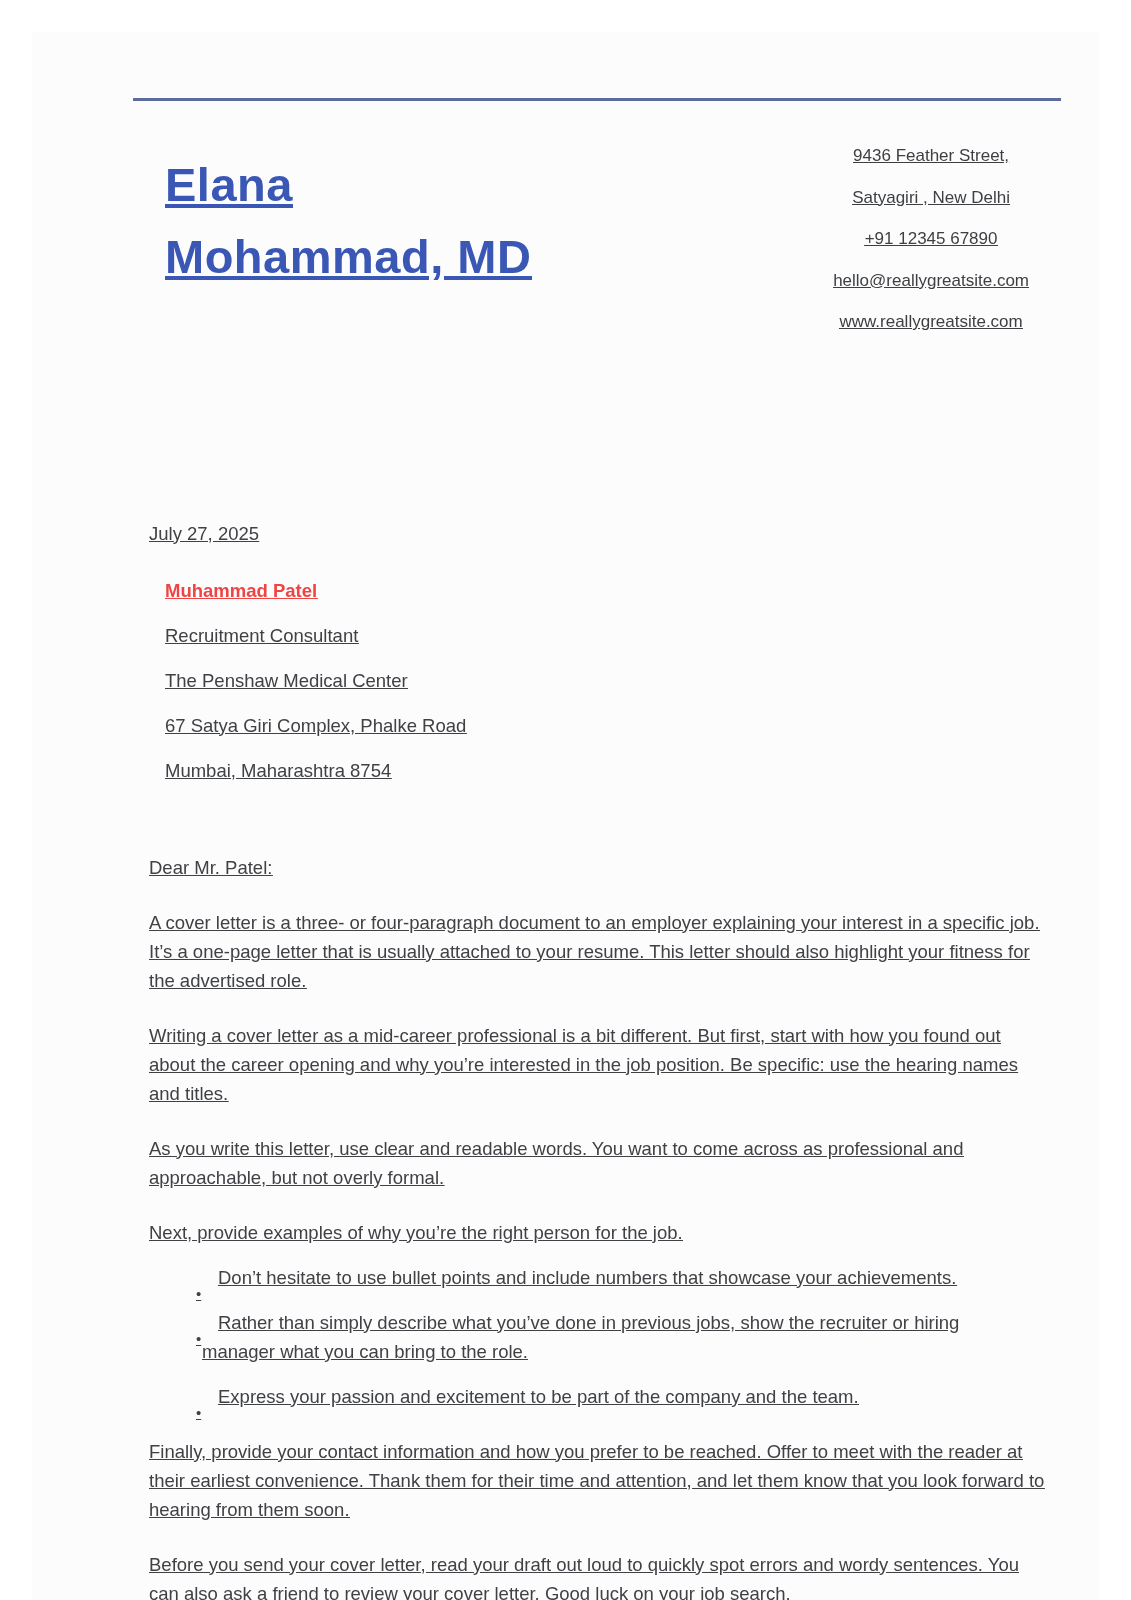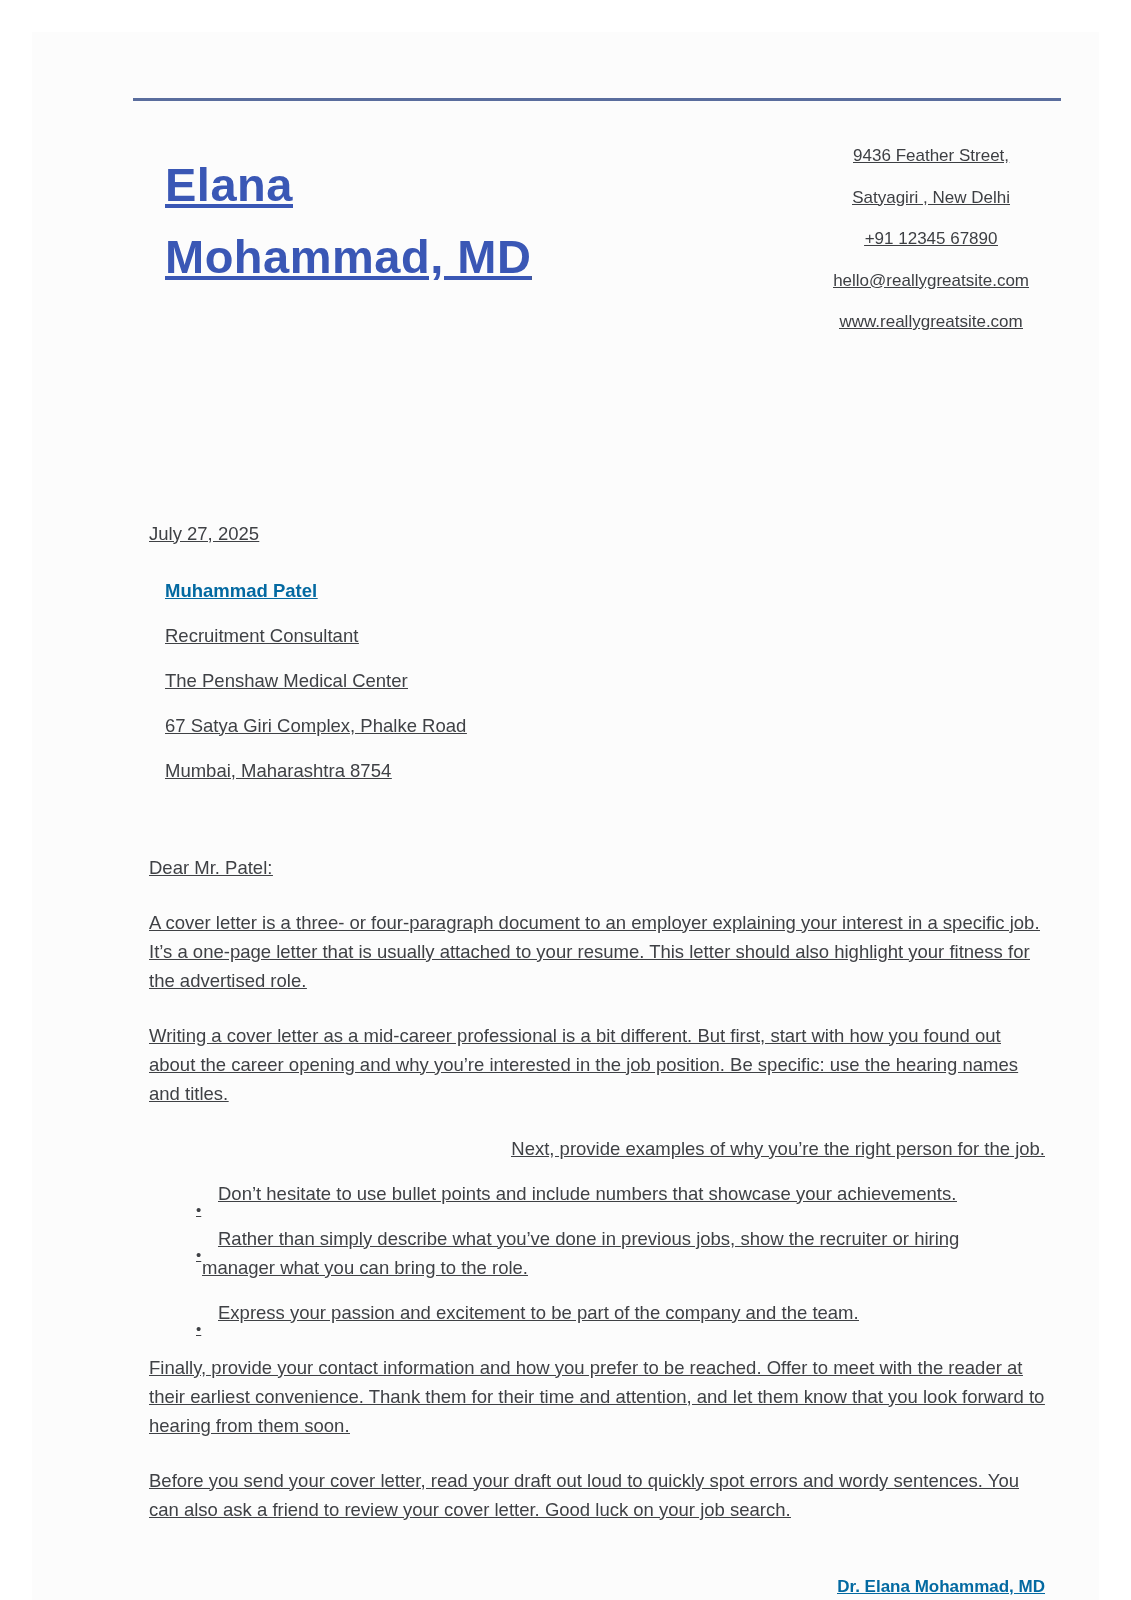--- a/index.html
+++ b/index.html
@@ -39,24 +39,24 @@
   .contact {
     margin-top: 2px;
     font-size: 17px;
     line-height: 1.5;
     text-align: center;
     color: #3d3f43;
   }
   .body-text { font-size: 18.5px; line-height: 29px; }
   .date { margin-top: 152px; }
   .recipient { margin-top: 28px; }
-  .recipient-name, .signature, strong { font-weight: bold; color: #0369a1; }
+  .recipient-name, .signature, strong { font-weight: bold; color: #ef4444; }
   .salutation { margin-top: 68px; }
   .para { margin-top: 26px; }
-  .bullet-intro { margin-top: 26px; text-align: right; }
+  .bullet-intro { margin-top: 26px; }
   ul.bullets { list-style: none; }
   ul.bullets li {
     position: relative;
     padding-left: 37px;
   }
   ul.bullets li .marker {
     position: absolute;
     left: 15px;
     top: 0;
     font-size: 15px;
@@ -93,20 +93,21 @@
       <div>Recruitment Consultant</div>
       <div>The Penshaw Medical Center</div>
       <div>67 Satya Giri Complex, Phalke Road</div>
       <div>Mumbai, Maharashtra 8754</div>
     </div>
 
     <div class="salutation">Dear Mr. Patel:</div>
 
     <p class="para">A cover letter is a three- or four-paragraph document to an employer explaining your interest in a specific job. It’s a one-page letter that is usually attached to your resume. This letter should also highlight your fitness for the advertised role.</p>
     <p class="para">Writing a cover letter as a mid-career professional is a bit different. But first, start with how you found out about the career opening and why you’re interested in the job position. Be specific: use the hearing names and titles.</p>
+    <p class="para">As you write this letter, use clear and readable words. You want to come across as professional and approachable, but not overly formal.</p>
 
     <p class="bullet-intro">Next, provide examples of why you’re the right person for the job.</p>
     <ul class="bullets">
       <li>
         <span class="marker">•</span>
         <span>Don’t hesitate to use bullet points and include numbers that showcase your achievements.</span>
       </li>
       <li>
         <span class="marker">•</span>
         <span>Rather than simply describe what you’ve done in previous jobs, show the recruiter or hiring manager what you can bring to the role.</span>

